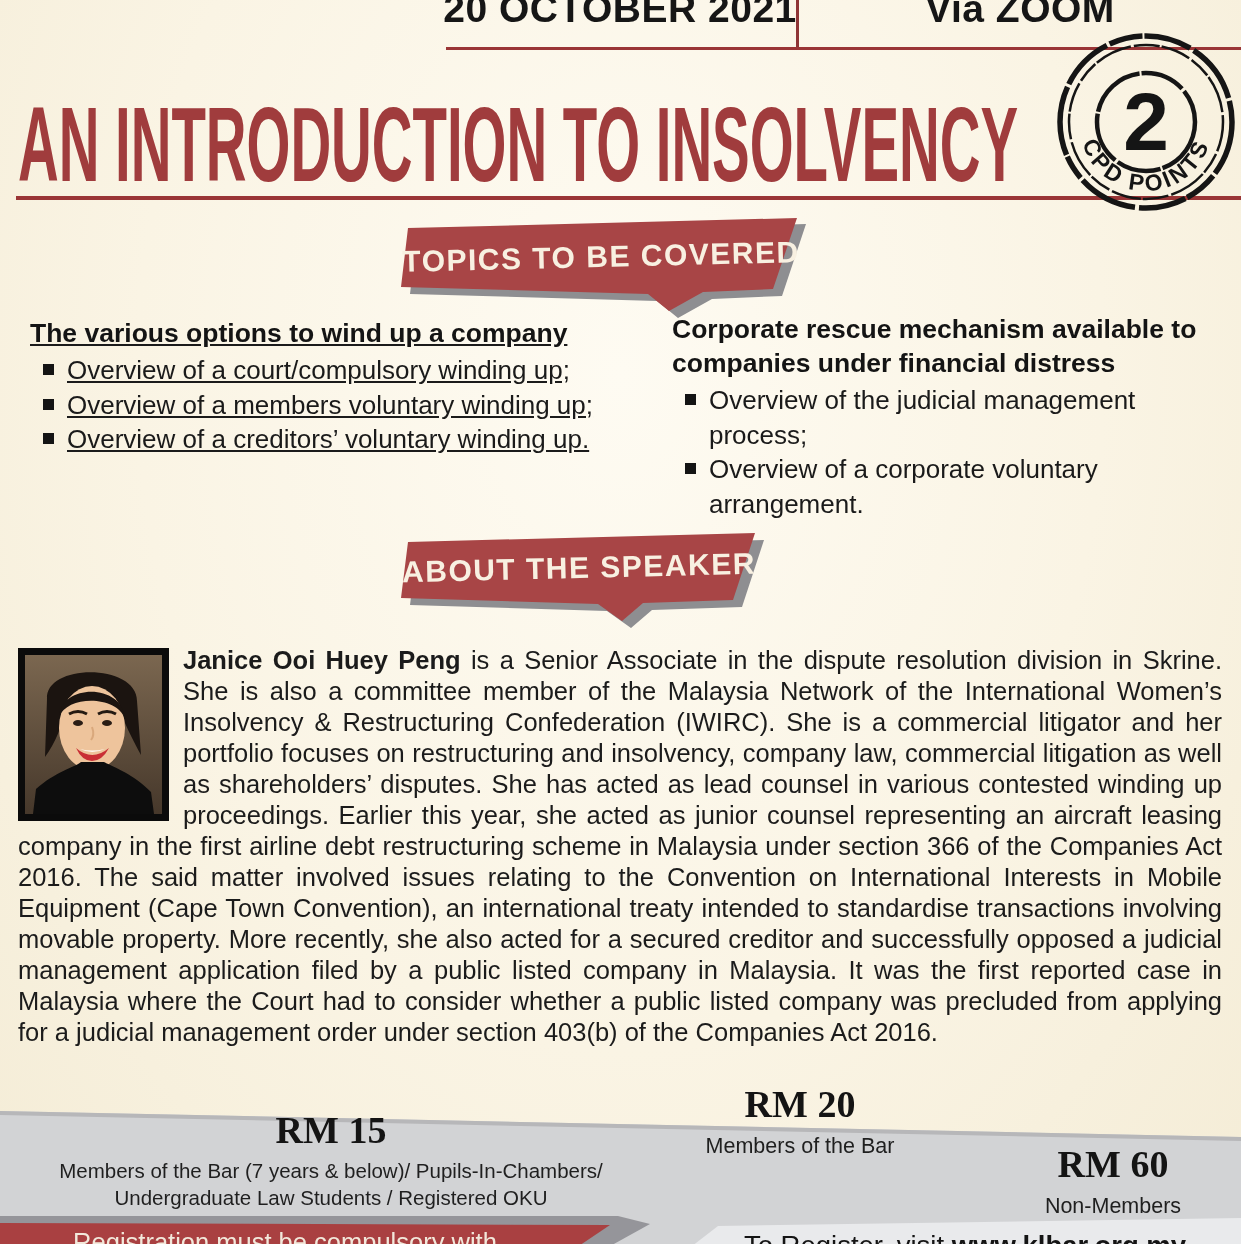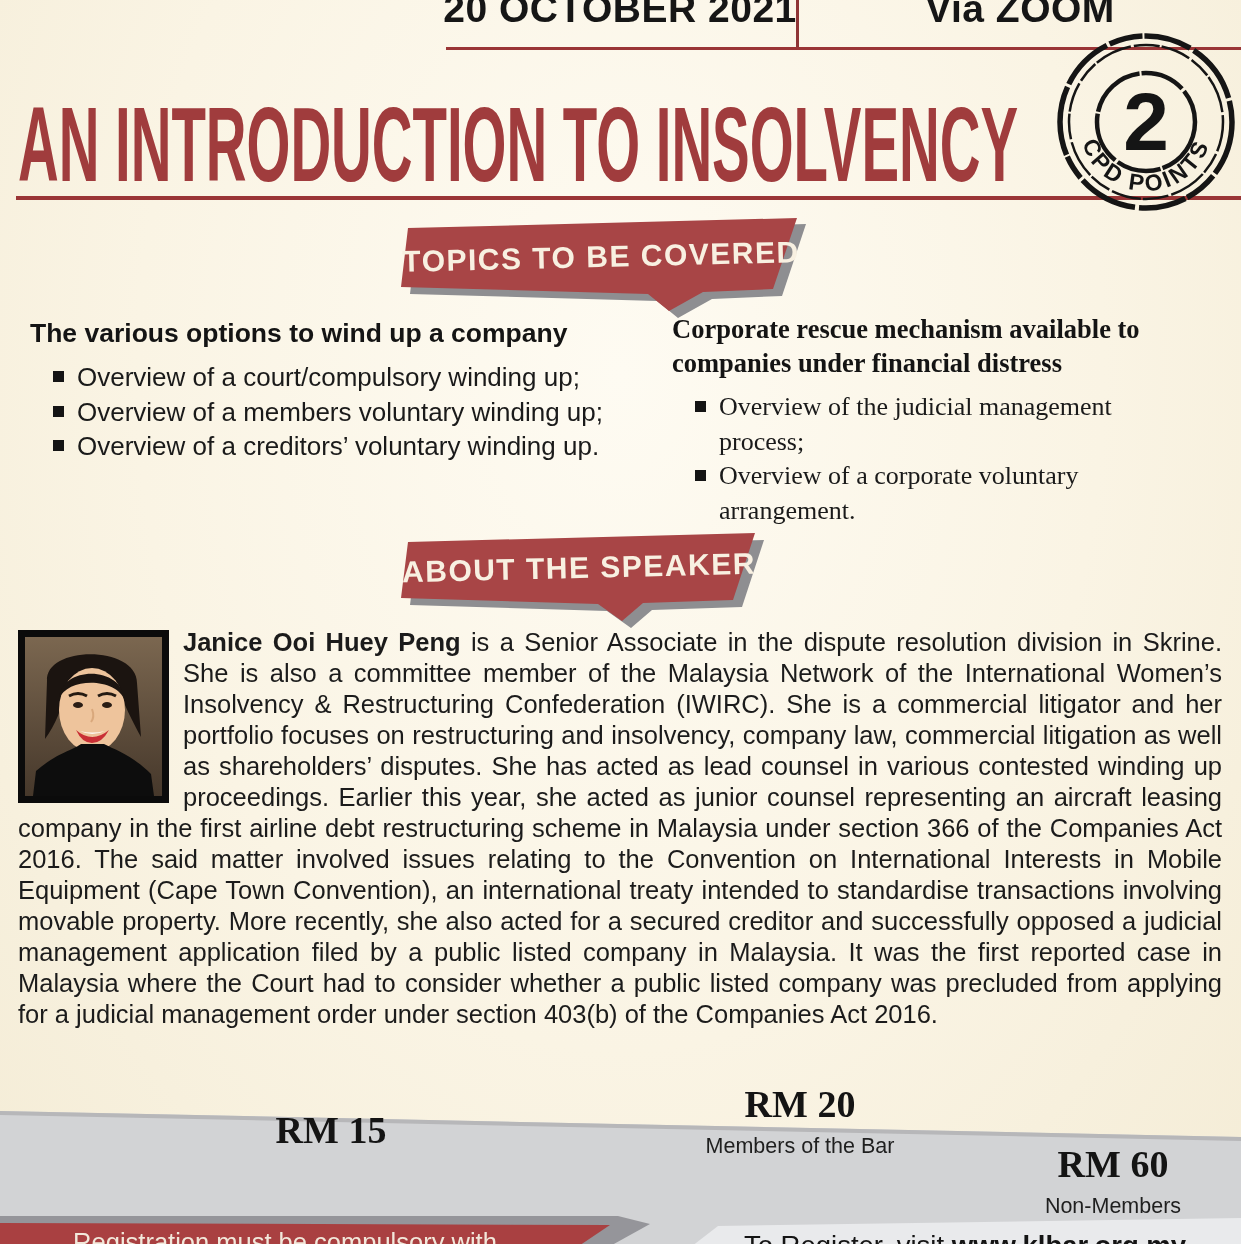--- a/index.html
+++ b/index.html
@@ -12,21 +12,21 @@
   
   .hdr{font-weight:bold; font-size:39px; color:#161616; text-align:center; letter-spacing:.5px; line-height:46px;}
   .vrule{width:3px; background:#8f3536;}
   .hrule{background:#9a3536;}
   
   svg text{font-family:"Liberation Sans", sans-serif;}
   
   .banner-label{fill:#f8f0e1; font-weight:bold; letter-spacing:1.5px;}
   
   .col h3{margin:0 0 3px 0; font-size:26.5px; line-height:34px; font-weight:bold; color:#141414;}
-  .col ul{margin:10px; padding:0; list-style:none;}
+  .col ul{margin:0; padding:0; list-style:none;}
   .col li{position:relative; padding-left:37px; font-size:26px; line-height:34.5px; color:#1a1a1a;}
   .sq{position:absolute; left:13px; top:11px; width:11px; height:11px; background:#141414;}
   
   #bio{width:1204px; font-size:25.5px; line-height:31px; text-align:justify; color:#1b1b1b;}
   #bio b{font-weight:bold;}
   .photo{float:left; width:137px; height:159px; border:7px solid #0b0b0b; margin:3px 14px 6px 0; background:#6d5a45;}
   
   .tier{text-align:center;}
   .tier .price{font-family:"Liberation Serif", serif; font-weight:bold; font-size:38px; color:#141414; line-height:40px;}
   .tier .aud{font-size:20.5px; line-height:27px; color:#1f1f1f; margin-top:7px;}
@@ -62,45 +62,45 @@
       <textPath href="#cpdArc" startOffset="50%" text-anchor="middle">CPD POINTS</textPath>
     </text>
   </svg>
 
   <svg class="abs" style="left:393px; top:216px;" width="452" height="110" viewBox="0 0 452 110">
     <polygon points="24,19 413,8 389,80 319,83 285,102 264,85 17,78" fill="#8e8e91"></polygon>
     <polygon points="15,12 404,2 380,73 310,76 276,95 255,78 8,71" fill="#a84546"></polygon>
     <text x="208" y="51" text-anchor="middle" transform="rotate(-1.4 208 42)" font-size="30" class="banner-label">TOPICS TO BE COVERED</text>
   </svg>
 
-  <div class="abs col" style="left:30px; top:316px; width:615px;">
+  <div class="abs col" style="left:30px; top:316px; width:615px;text-decoration:underline;">
     <h3>The various options to wind up a company</h3>
     <ul>
       <li><span class="sq"></span><span>Overview of a court/compulsory winding up;</span></li>
       <li><span class="sq"></span><span>Overview of a members voluntary winding up;</span></li>
       <li><span class="sq"></span><span>Overview of a creditors’ voluntary winding up.</span></li>
     </ul>
   </div>
 
-  <div class="abs col" style="left:672px; top:312px; width:528px;font-family:Liberation Serif, serif;">
+  <div class="abs col" style="left:672px; top:312px; width:528px;">
     <h3>Corporate rescue mechanism available to companies under financial distress</h3>
     <ul>
       <li><span class="sq"></span><span>Overview of the judicial management process;</span></li>
       <li><span class="sq"></span></li>
       <li><span class="sq"></span><span>Overview of a corporate voluntary arrangement.</span></li>
     </ul>
   </div>
 
   <svg class="abs" style="left:393px; top:530px;" width="392" height="104" viewBox="0 0 392 104">
     <polygon points="24,19 371,10 349,77 259,80 238,98 214,81 17,75" fill="#8e8e91"></polygon>
     <polygon points="15,12 362,3 340,70 250,73 229,91 205,74 8,68" fill="#a84546"></polygon>
     <text x="186" y="48" text-anchor="middle" transform="rotate(-1.4 186 40)" font-size="30" class="banner-label">ABOUT THE SPEAKER</text>
   </svg>
 
-  <div id="bio" class="abs" style="left:18px; top:627px;">
+  <div id="bio" class="abs" style="left:18px; top:645px;">
     <div class="photo">
       <svg width="137" height="159" viewBox="0 0 137 159">
         <defs>
           <linearGradient id="pbg" x1="0" y1="0" x2="0" y2="1">
             <stop offset="0" stop-color="#7b6750"></stop>
               <stop offset="1" stop-color="#46382b"></stop>
           </linearGradient>
         </defs>
         <rect x="0" y="0" width="137" height="159" fill="url(#pbg)"></rect>
         <path d="M22,44 C20,8 112,8 112,46 L116,100 C102,74 96,60 92,46 C70,58 45,56 40,48 C38,72 30,88 20,102 Z" fill="#1b1410"></path>
@@ -120,20 +120,21 @@
     <b>Janice Ooi Huey Peng</b><span> is a Senior Associate in the dispute resolution division in Skrine. She is also a committee member of the Malaysia Network of the International Women’s Insolvency &amp; Restructuring Confederation (IWIRC). She is a commercial litigator and her portfolio focuses on restructuring and insolvency, company law, commercial litigation as well as shareholders’ disputes. She has acted as lead counsel in various contested winding up proceedings. Earlier this year, she acted as junior counsel representing an aircraft leasing company in the first airline debt restructuring scheme in Malaysia under section 366 of the Companies Act 2016. The said matter involved issues relating to the Convention on International Interests in Mobile Equipment (Cape Town Convention), an international treaty intended to standardise transactions involving movable property. More recently, she also acted for a secured creditor and successfully opposed a judicial management application filed by a public listed company in Malaysia. It was the first reported case in Malaysia where the Court had to consider whether a public listed company was precluded from applying for a judicial management order under section 403(b) of the Companies Act 2016.</span>
   </div>
 
   <div class="abs" style="left:0; top:1105px; width:1241px; height:155px; background:#d2d3d5;
        clip-path:polygon(0 6px, 1241px 32px, 1241px 155px, 0 155px);"></div>
   <div class="abs" style="left:0; top:1105px; width:1241px; height:38px; background:#b7b7b9;
        clip-path:polygon(0 6px, 1241px 32px, 1241px 36px, 0 10px);"></div>
 
   <div class="abs tier" style="left:45px; top:1110px; width:572px;">
     <div class="price">RM 15</div>
+    <div class="aud">Members of the Bar (7 years &amp; below)/ Pupils-In-Chambers/ Undergraduate Law Students / Registered OKU</div>
   </div>
   <div class="abs tier" style="left:650px; top:1084px; width:300px;">
     <div class="price">RM 20</div>
     <div class="aud" style="font-size:21.5px; margin-top:9px;">Members of the Bar</div>
   </div>
   <div class="abs tier" style="left:985px; top:1144px; width:256px;">
     <div class="price">RM 60</div>
     <div class="aud" style="font-size:21.5px; margin-top:9px;">Non-Members</div>
   </div>
 

